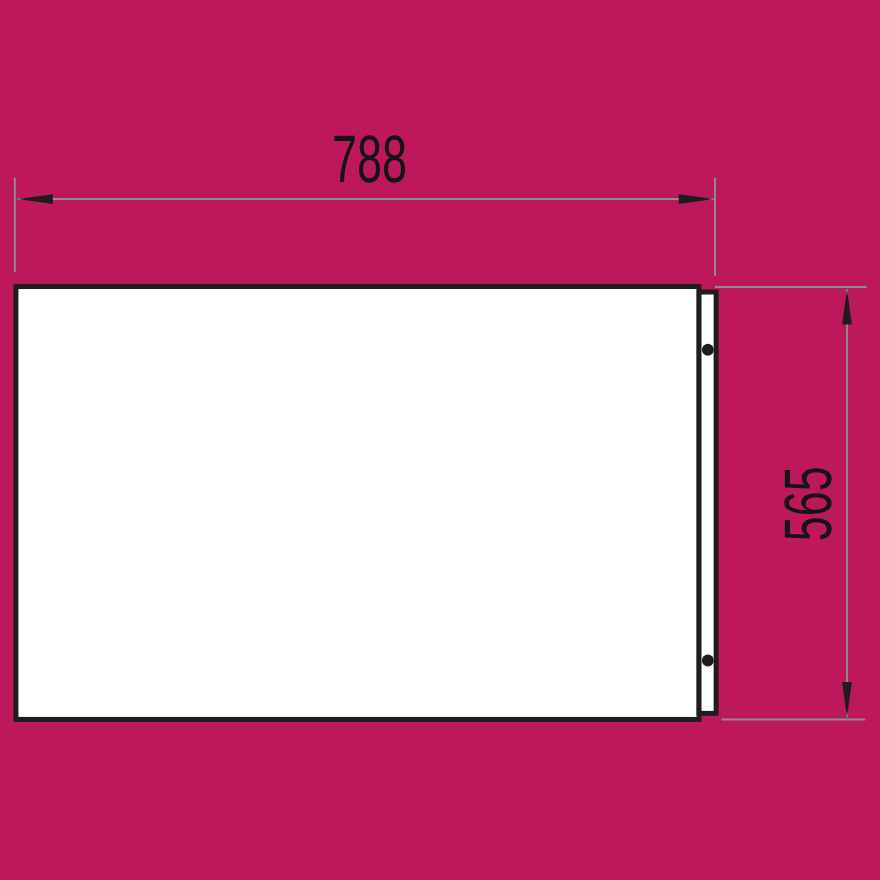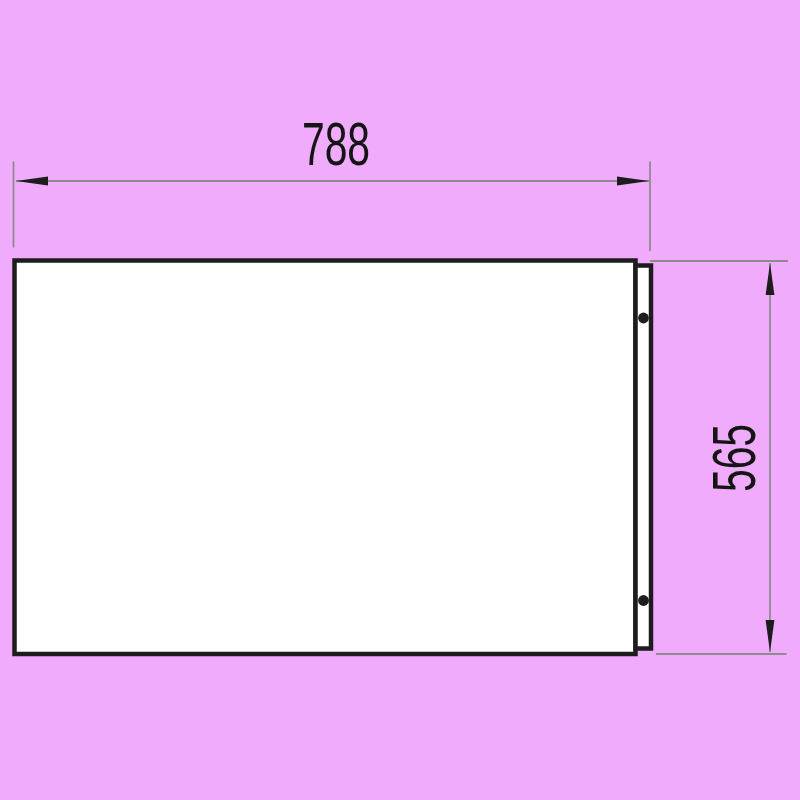--- a/index.html
+++ b/index.html
@@ -8,21 +8,21 @@
     background: #ffffff;
     width: 800px;
     height: 800px;
     overflow: hidden;
     font-family: "Liberation Sans", sans-serif;
   }
   .canvas {
     position: relative;
     width: 800px;
     height: 800px;
-    background: #f0abfc;
+    background: #be185d;
   }
   .canvas svg {
     position: absolute;
     left: 0;
     top: 0;
   }
   .dim-label {
     position: absolute;
     color: #151515;
     font-size: 61px;

